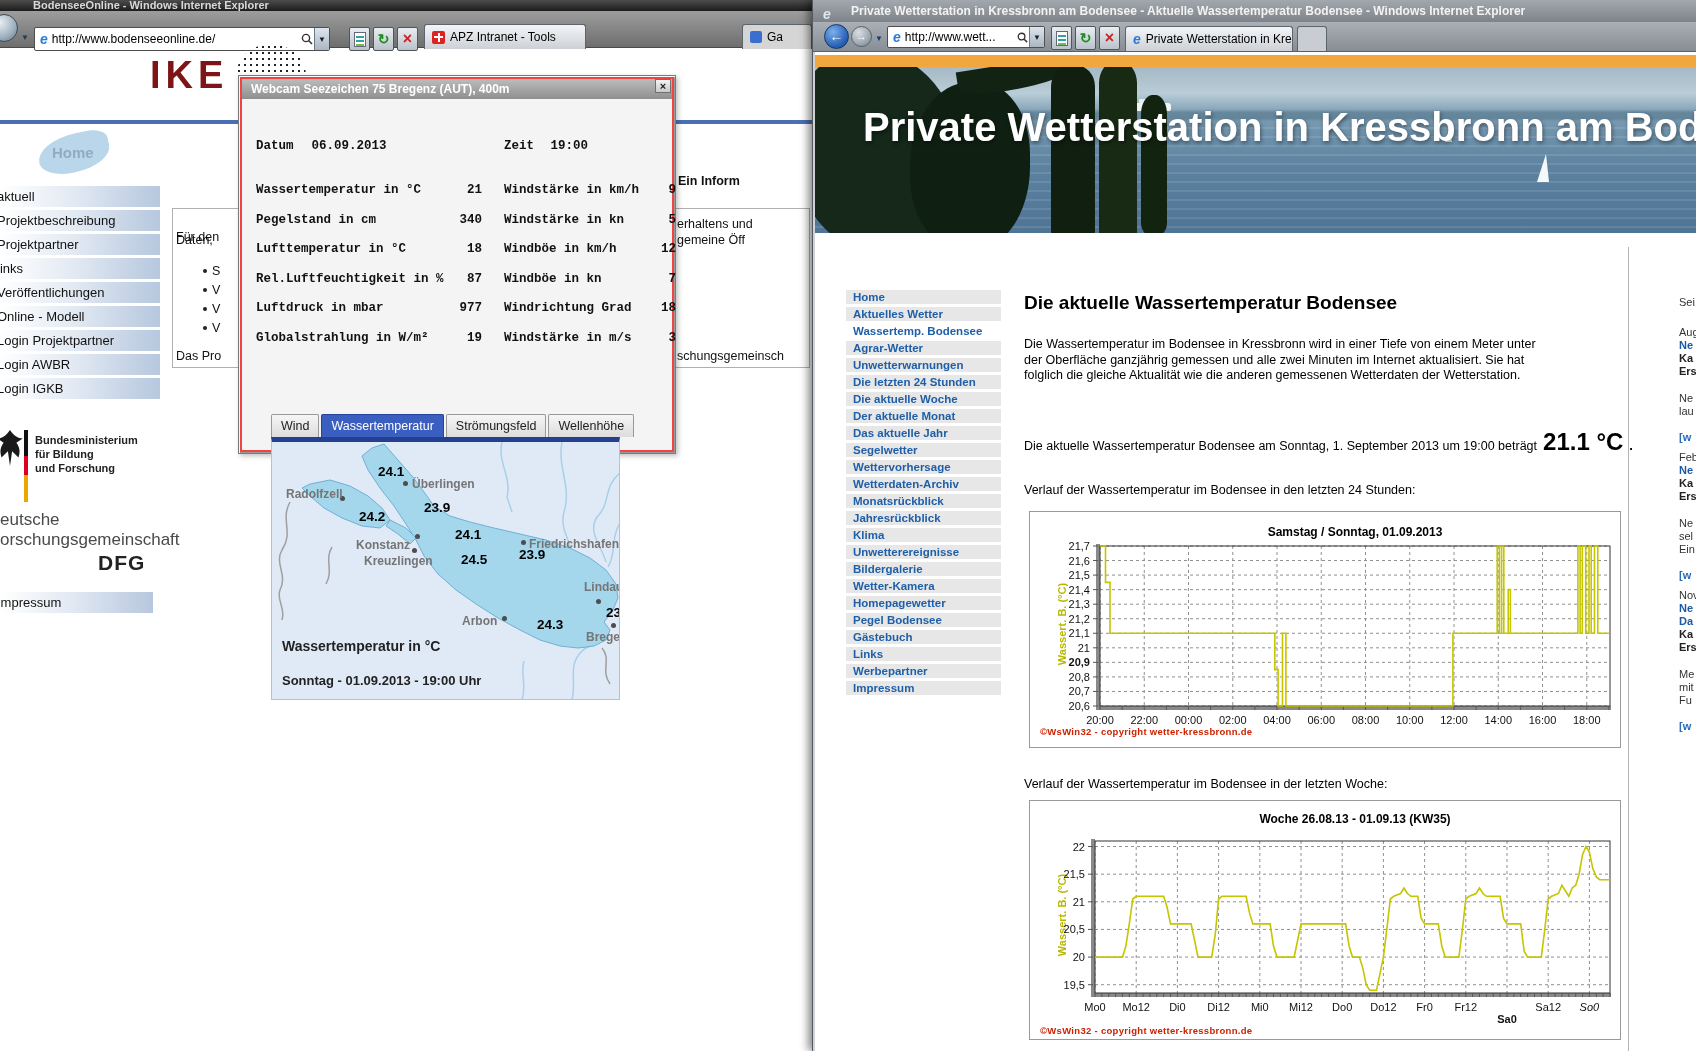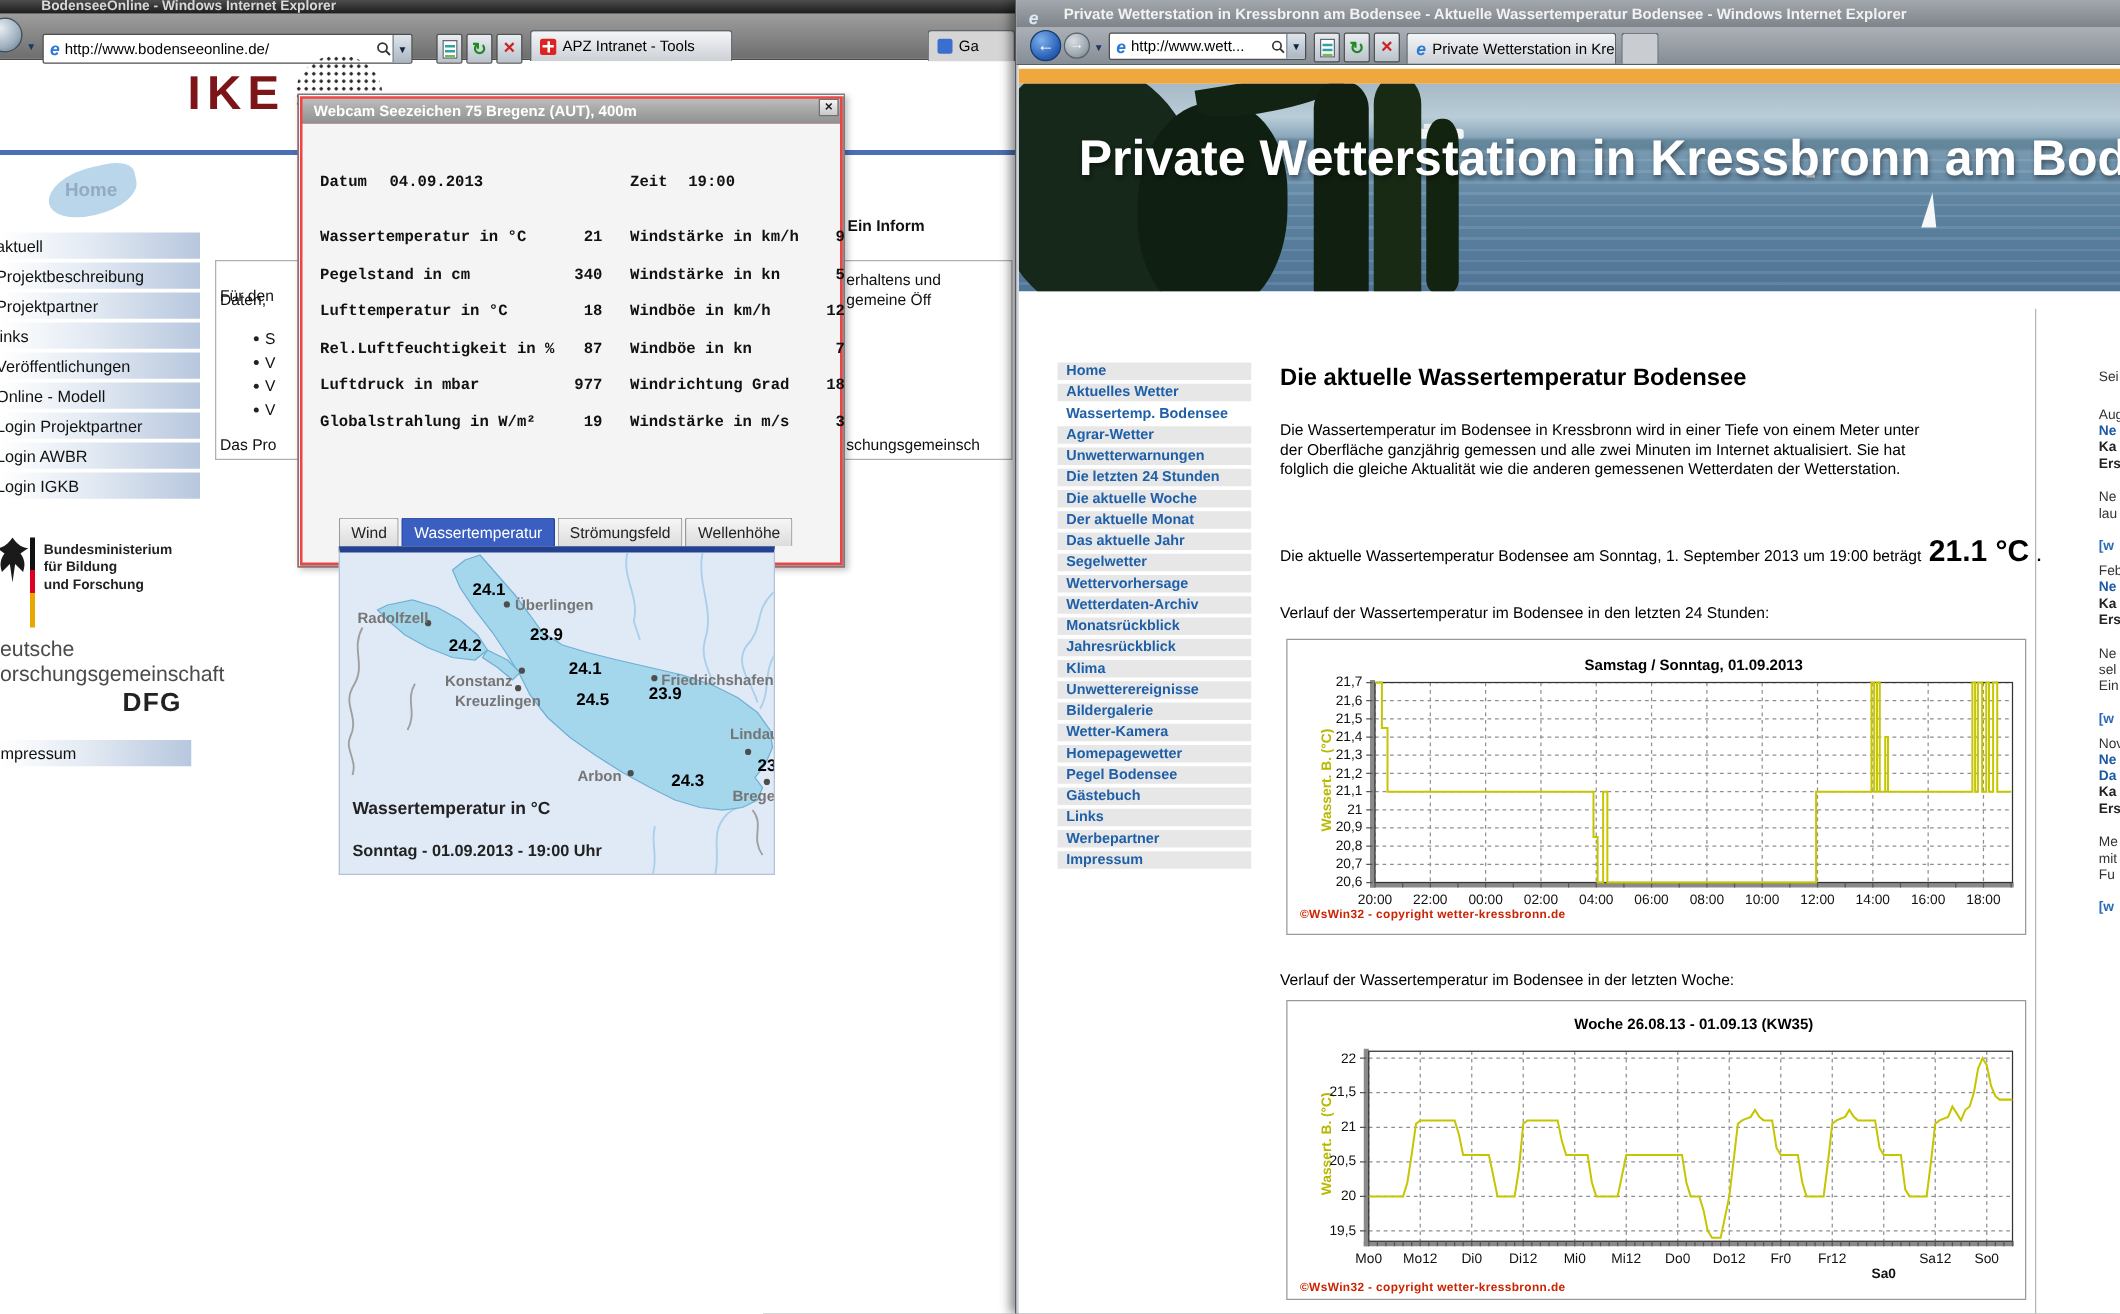--- a/index.html
+++ b/index.html
@@ -231,21 +231,21 @@
       </div>
     <div class="frag" style="left:176px;top:349px;">Das Pro</div>
     <div class="frag" style="left:677px;top:349px;">schungsgemeinsch</div>
 
     <div class="popup">
       <div class="popup-title">Webcam Seezeichen 75 Bregenz (AUT), 400m</div>
       <div class="popup-close">×</div>
       <div class="popup-body">
         <div class="pop-row0">
           <span>Datum</span>
-          <span style="margin-left:18px;">04.09.2013</span>
+          <span style="margin-left:18px;">06.09.2013</span>
           <span class="pop-zeit">
             <span>Zeit</span>
             <span style="margin-left:9px;">19:00</span>
           </span>
         </div>
         <div id="popup-rows">
             <div class="pop-grid" style="top: 84px;">
               <span>Wassertemperatur in °C</span>
               <span class="v">21</span>
               <span></span>
@@ -500,21 +500,21 @@
             <polyline points="70.0,34.0 75.5,34.0 75.5,70.4 80.0,70.4 80.0,121.3 244.8,121.3 244.8,157.6 248.1,157.6 248.1,194.0 252.5,194.0 252.5,121.3 255.9,121.3 255.9,194.0 422.9,194.0 422.9,121.3 467.2,121.3 467.2,34.0 469.4,34.0 469.4,121.3 471.6,121.3 471.6,34.0 473.8,34.0 473.8,121.3 478.2,121.3 478.2,77.6 480.4,77.6 480.4,121.3 547.9,121.3 547.9,34.0 550.1,34.0 550.1,121.3 552.3,121.3 552.3,34.0 555.7,34.0 555.7,121.3 559.0,121.3 559.0,34.0 561.2,34.0 561.2,121.3 564.5,121.3 564.5,34.0 567.8,34.0 567.8,121.3 578.9,121.3" fill="none" stroke="#c5c500" stroke-width="1.6"></polyline>
           </svg>
           <span class="tick-label ytl" style="left: 0px; width: 60px; top: 28px;">21,7</span>
           <span class="tick-label ytl" style="left: 0px; width: 60px; top: 42.5455px;">21,6</span>
           <span class="tick-label ytl" style="left: 0px; width: 60px; top: 57.0909px;">21,5</span>
           <span class="tick-label ytl" style="left: 0px; width: 60px; top: 71.6364px;">21,4</span>
           <span class="tick-label ytl" style="left: 0px; width: 60px; top: 86.1818px;">21,3</span>
           <span class="tick-label ytl" style="left: 0px; width: 60px; top: 100.727px;">21,2</span>
           <span class="tick-label ytl" style="left: 0px; width: 60px; top: 115.273px;">21,1</span>
           <span class="tick-label ytl" style="left: 0px; width: 60px; top: 129.818px;">21</span>
-          <span class="tick-label ytl" style="left: 0px; width: 60px; top: 144.364px;">20,9</span>
+          <span class="tick-label ytl" style="left: 0px; width: 60px; top: 144.364px; font-weight: bold;">20,9</span>
           <span class="tick-label ytl" style="left: 0px; width: 60px; top: 158.909px;">20,8</span>
           <span class="tick-label ytl" style="left: 0px; width: 60px; top: 173.455px;">20,7</span>
           <span class="tick-label ytl" style="left: 0px; width: 60px; top: 188px;">20,6</span>
           <span class="tick-label xtl" style="left: 50px; top: 202px;">20:00</span>
           <span class="tick-label xtl" style="left: 94.2516px; top: 202px;">22:00</span>
           <span class="tick-label xtl" style="left: 138.503px; top: 202px;">00:00</span>
           <span class="tick-label xtl" style="left: 182.755px; top: 202px;">02:00</span>
           <span class="tick-label xtl" style="left: 227.007px; top: 202px;">04:00</span>
           <span class="tick-label xtl" style="left: 271.258px; top: 202px;">06:00</span>
           <span class="tick-label xtl" style="left: 315.51px; top: 202px;">08:00</span>
@@ -649,21 +649,21 @@
           <span class="tick-label xtl" style="left: 127.4px; top: 200px;">Di0</span>
           <span class="tick-label xtl" style="left: 168.6px; top: 200px;">Di12</span>
           <span class="tick-label xtl" style="left: 209.8px; top: 200px;">Mi0</span>
           <span class="tick-label xtl" style="left: 251px; top: 200px;">Mi12</span>
           <span class="tick-label xtl" style="left: 292.2px; top: 200px;">Do0</span>
           <span class="tick-label xtl" style="left: 333.4px; top: 200px;">Do12</span>
           <span class="tick-label xtl" style="left: 374.6px; top: 200px;">Fr0</span>
           <span class="tick-label xtl" style="left: 415.8px; top: 200px;">Fr12</span>
           <span class="tick-label xtl" style="left: 457px; top: 212px; font-weight: bold;">Sa0</span>
           <span class="tick-label xtl" style="left: 498.2px; top: 200px;">Sa12</span>
-          <span class="tick-label xtl" style="left: 539.4px; top: 200px;">So0</span>
+          <span class="tick-label xtl" style="left: 539.4px; top: 200px; font-style: italic;">So0</span>
         </div>
 
       <div class="v-divider"></div>
       <div id="right-fragments">
           <div class="sfrag fs-p" style="top: 244px;">Sei</div>
           <div class="sfrag fs-p" style="top: 274px;">Aug</div>
           <div class="sfrag fs-b" style="top: 287px;">Ne</div>
           <div class="sfrag fs-k" style="top: 300px;">Ka</div>
           <div class="sfrag fs-k" style="top: 313px;">Ers</div>
           <div class="sfrag fs-p" style="top: 340px;">Ne</div>

